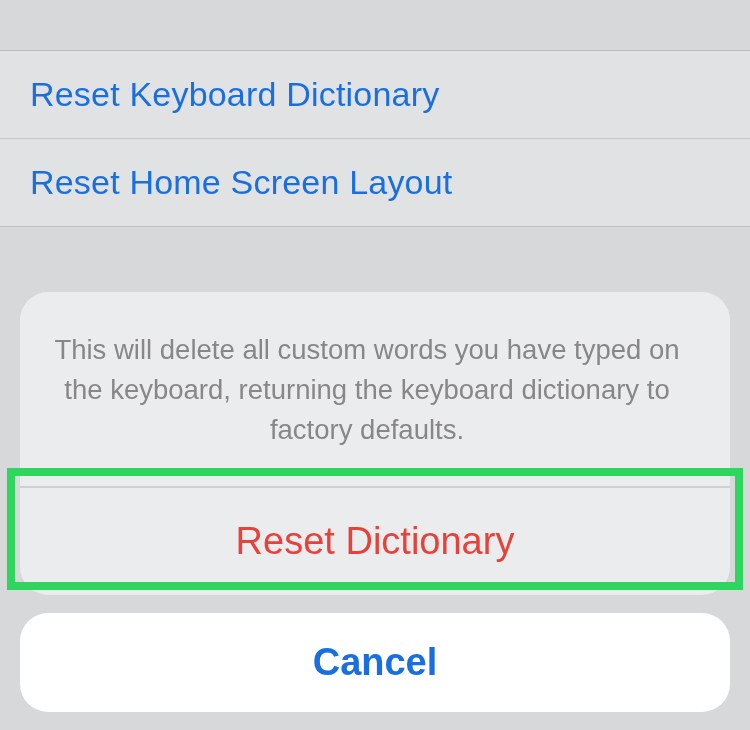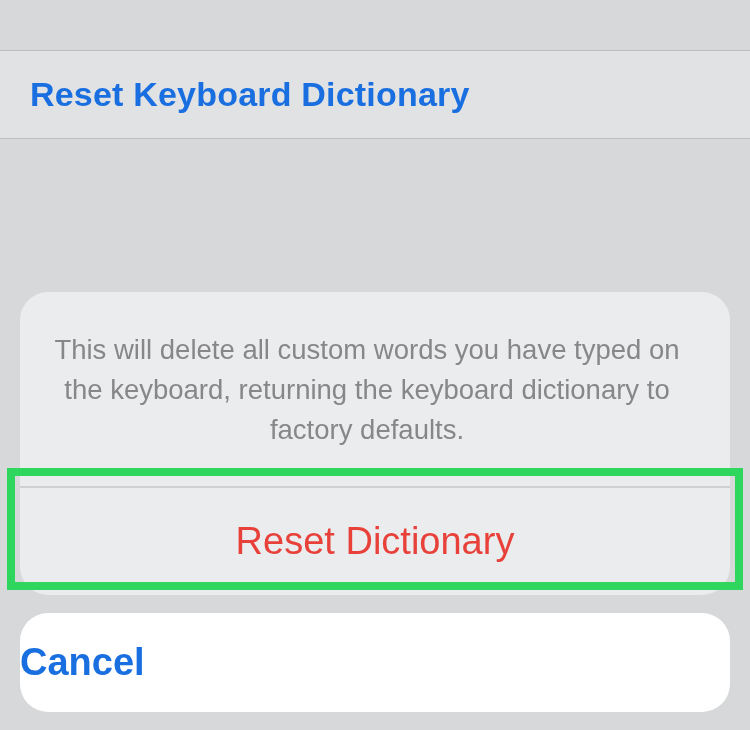--- a/index.html
+++ b/index.html
@@ -13,21 +13,20 @@
       width: 750px;
       height: 730px;
       background: #d7d8d9;
       position: relative;
       overflow: hidden;
     }
     .settings-list {
       background: #e1e2e4;
       margin-top: 50px;
       border-top: 1px solid #bcbec1;
-      font-weight: bold;
     }
     .settings-row {
       padding: 24px 30px;
       border-bottom: 1px solid #c6c7ca;
       font-size: 34px;
       color: #1a6fe0;
       letter-spacing: 0.2px;
       cursor: pointer;
     }
     .settings-row:last-child {
@@ -69,34 +68,37 @@
       left: 7px;
       right: 7px;
       bottom: 140px;
       height: 122px;
       border: 8px solid #2fd65e;
       pointer-events: none;
     }
     .cancel-sheet {
       background: #ffffff;
       border-radius: 28px;
-      text-align: left;
+      text-align: center;
       padding: 28px 0;
       font-size: 38px;
       font-weight: 600;
       color: #1a6fe0;
       cursor: pointer;
     }
   </style>
 </head>
 <body>
 
 <div class="settings-list">
   <div class="settings-row">
     <span>Reset Keyboard Dictionary</span>
+  </div>
+  <div class="settings-row">
+    <span>Reset Home Screen Layout</span>
   </div>
 </div>
 <div class="bottom-fill"></div>
 
 <div class="sheet-wrap">
   <div class="action-sheet">
     <div class="sheet-message">This will delete all custom words you have typed on the keyboard, returning the keyboard dictionary to factory defaults.</div>
     <div class="sheet-action">Reset Dictionary</div>
   </div>
   <div class="cancel-sheet">Cancel</div>

